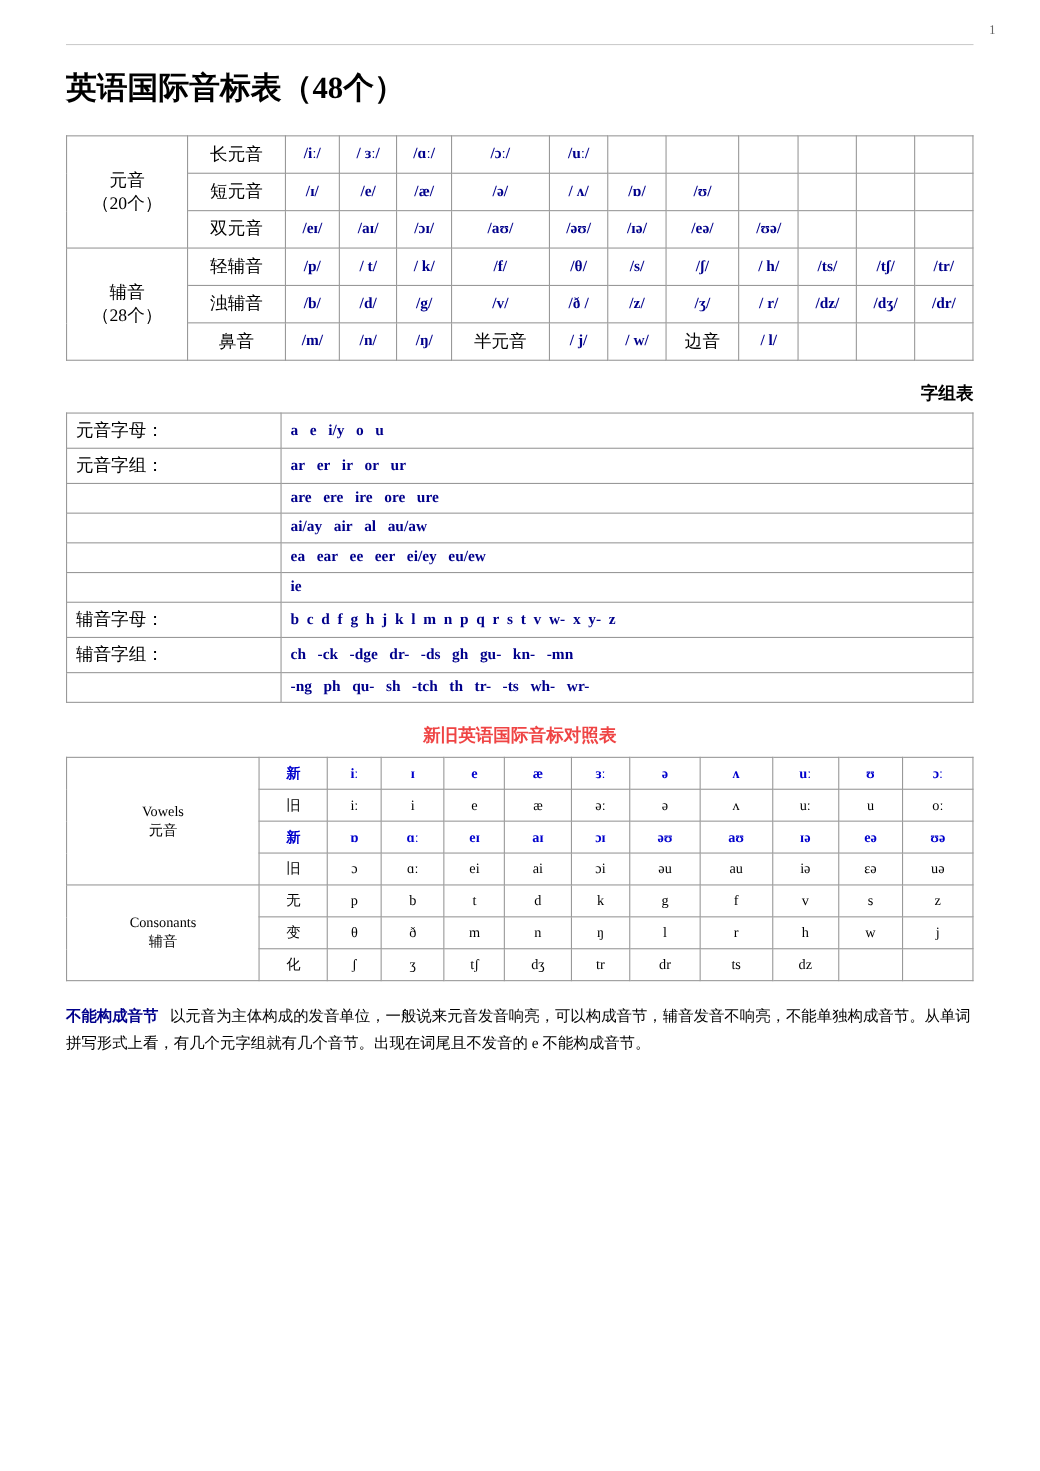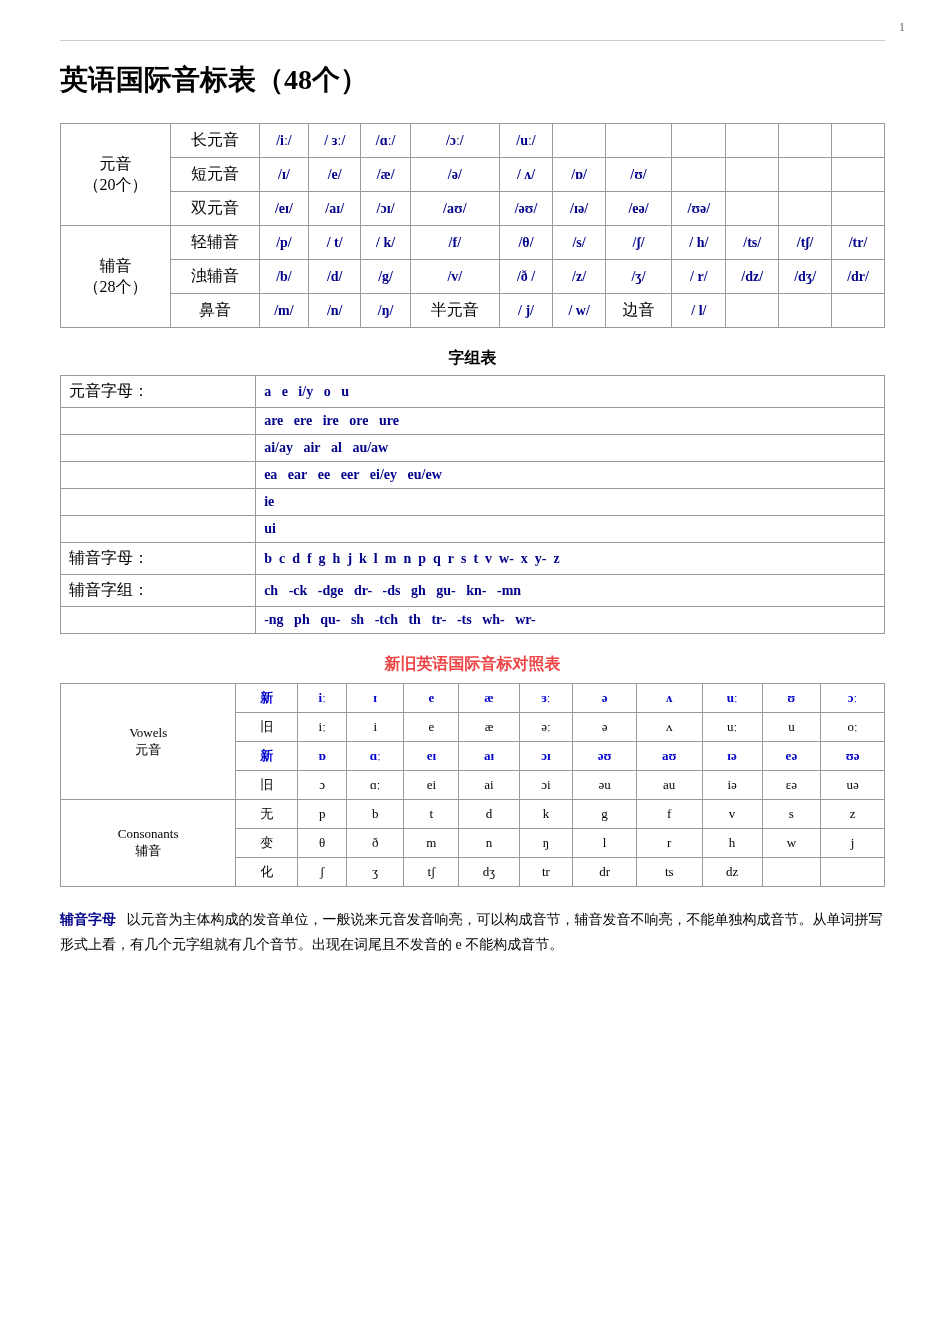--- a/index.html
+++ b/index.html
@@ -39,21 +39,21 @@
       color: #000;
     }
     .ipa-symbol {
       font-size: 15px;
       color: #00008B;
       font-weight: bold;
     }
 
     
     .section-title {
-      text-align: center;
+      text-align: right;
       font-size: 16px;
       font-weight: bold;
       margin: 4px 0 6px 0;
       color: #000;
     }
     .char-table {
       border-collapse: collapse;
       width: 100%;
       margin-bottom: 20px;
     }
@@ -252,38 +252,38 @@
 </table>
 
 <div class="section-title">字组表</div>
 <table class="char-table">
   <tbody>
     <tr>
       <td class="label-cell">元音字母：</td>
       <td class="blue-bold">a&nbsp;&nbsp;&nbsp;e&nbsp;&nbsp;&nbsp;i/y&nbsp;&nbsp;&nbsp;o&nbsp;&nbsp;&nbsp;u</td>
     </tr>
     <tr>
+      <td class="label-cell">元音字组：</td>
+      <td class="blue-bold">ar&nbsp;&nbsp;&nbsp;er&nbsp;&nbsp;&nbsp;ir&nbsp;&nbsp;&nbsp;or&nbsp;&nbsp;&nbsp;ur</td>
+    </tr>
+    <tr>
       <td class="label-cell"></td>
       <td class="blue-bold">are&nbsp;&nbsp;&nbsp;ere&nbsp;&nbsp;&nbsp;ire&nbsp;&nbsp;&nbsp;ore&nbsp;&nbsp;&nbsp;ure</td>
     </tr>
     <tr>
       <td class="label-cell"></td>
       <td class="blue-bold">ai/ay&nbsp;&nbsp;&nbsp;air&nbsp;&nbsp;&nbsp;al&nbsp;&nbsp;&nbsp;au/aw</td>
     </tr>
     <tr>
       <td class="label-cell"></td>
       <td class="blue-bold">ea&nbsp;&nbsp;&nbsp;ear&nbsp;&nbsp;&nbsp;ee&nbsp;&nbsp;&nbsp;eer&nbsp;&nbsp;&nbsp;ei/ey&nbsp;&nbsp;&nbsp;eu/ew</td>
     </tr>
     <tr>
       <td class="label-cell"></td>
       <td class="blue-bold">ie</td>
-    </tr>
-    <tr>
-      <td class="label-cell"></td>
-      <td class="blue-bold">ui</td>
     </tr>
     <tr>
       <td class="label-cell">辅音字母：</td>
       <td class="blue-bold">b&nbsp;&nbsp;c&nbsp;&nbsp;d&nbsp;&nbsp;f&nbsp;&nbsp;g&nbsp;&nbsp;h&nbsp;&nbsp;j&nbsp;&nbsp;k&nbsp;&nbsp;l&nbsp;&nbsp;m&nbsp;&nbsp;n&nbsp;&nbsp;p&nbsp;&nbsp;q&nbsp;&nbsp;r&nbsp;&nbsp;s&nbsp;&nbsp;t&nbsp;&nbsp;v&nbsp;&nbsp;w-&nbsp;&nbsp;x&nbsp;&nbsp;y-&nbsp;&nbsp;z</td>
     </tr>
     <tr>
       <td class="label-cell">辅音字组：</td>
       <td class="blue-bold">ch&nbsp;&nbsp;&nbsp;-ck&nbsp;&nbsp;&nbsp;-dge&nbsp;&nbsp;&nbsp;dr-&nbsp;&nbsp;&nbsp;-ds&nbsp;&nbsp;&nbsp;gh&nbsp;&nbsp;&nbsp;gu-&nbsp;&nbsp;&nbsp;kn-&nbsp;&nbsp;&nbsp;-mn</td>
     </tr>
     <tr>
@@ -389,16 +389,16 @@
       <td class="comp-old">ts</td>
       <td class="comp-old">dz</td>
       <td class="comp-old"></td>
       <td class="comp-old"></td>
     </tr>
   </tbody>
 </table>
 
 <div class="syllable-section">
   <p class="syllable-text">
-    <span class="syllable-def-label">辅音字母</span>
+    <span class="syllable-def-label">不能构成音节</span>
     &nbsp;&nbsp;<span>以元音为主体构成的发音单位，一般说来元音发音响亮，可以构成音节，辅音发音不响亮，不能单独构成音节。从单词拼写形式上看，有几个元字组就有几个音节。出现在词尾且不发音的 e 不能构成音节。</span>
   </p>
 </div>
 
 </body></html>

